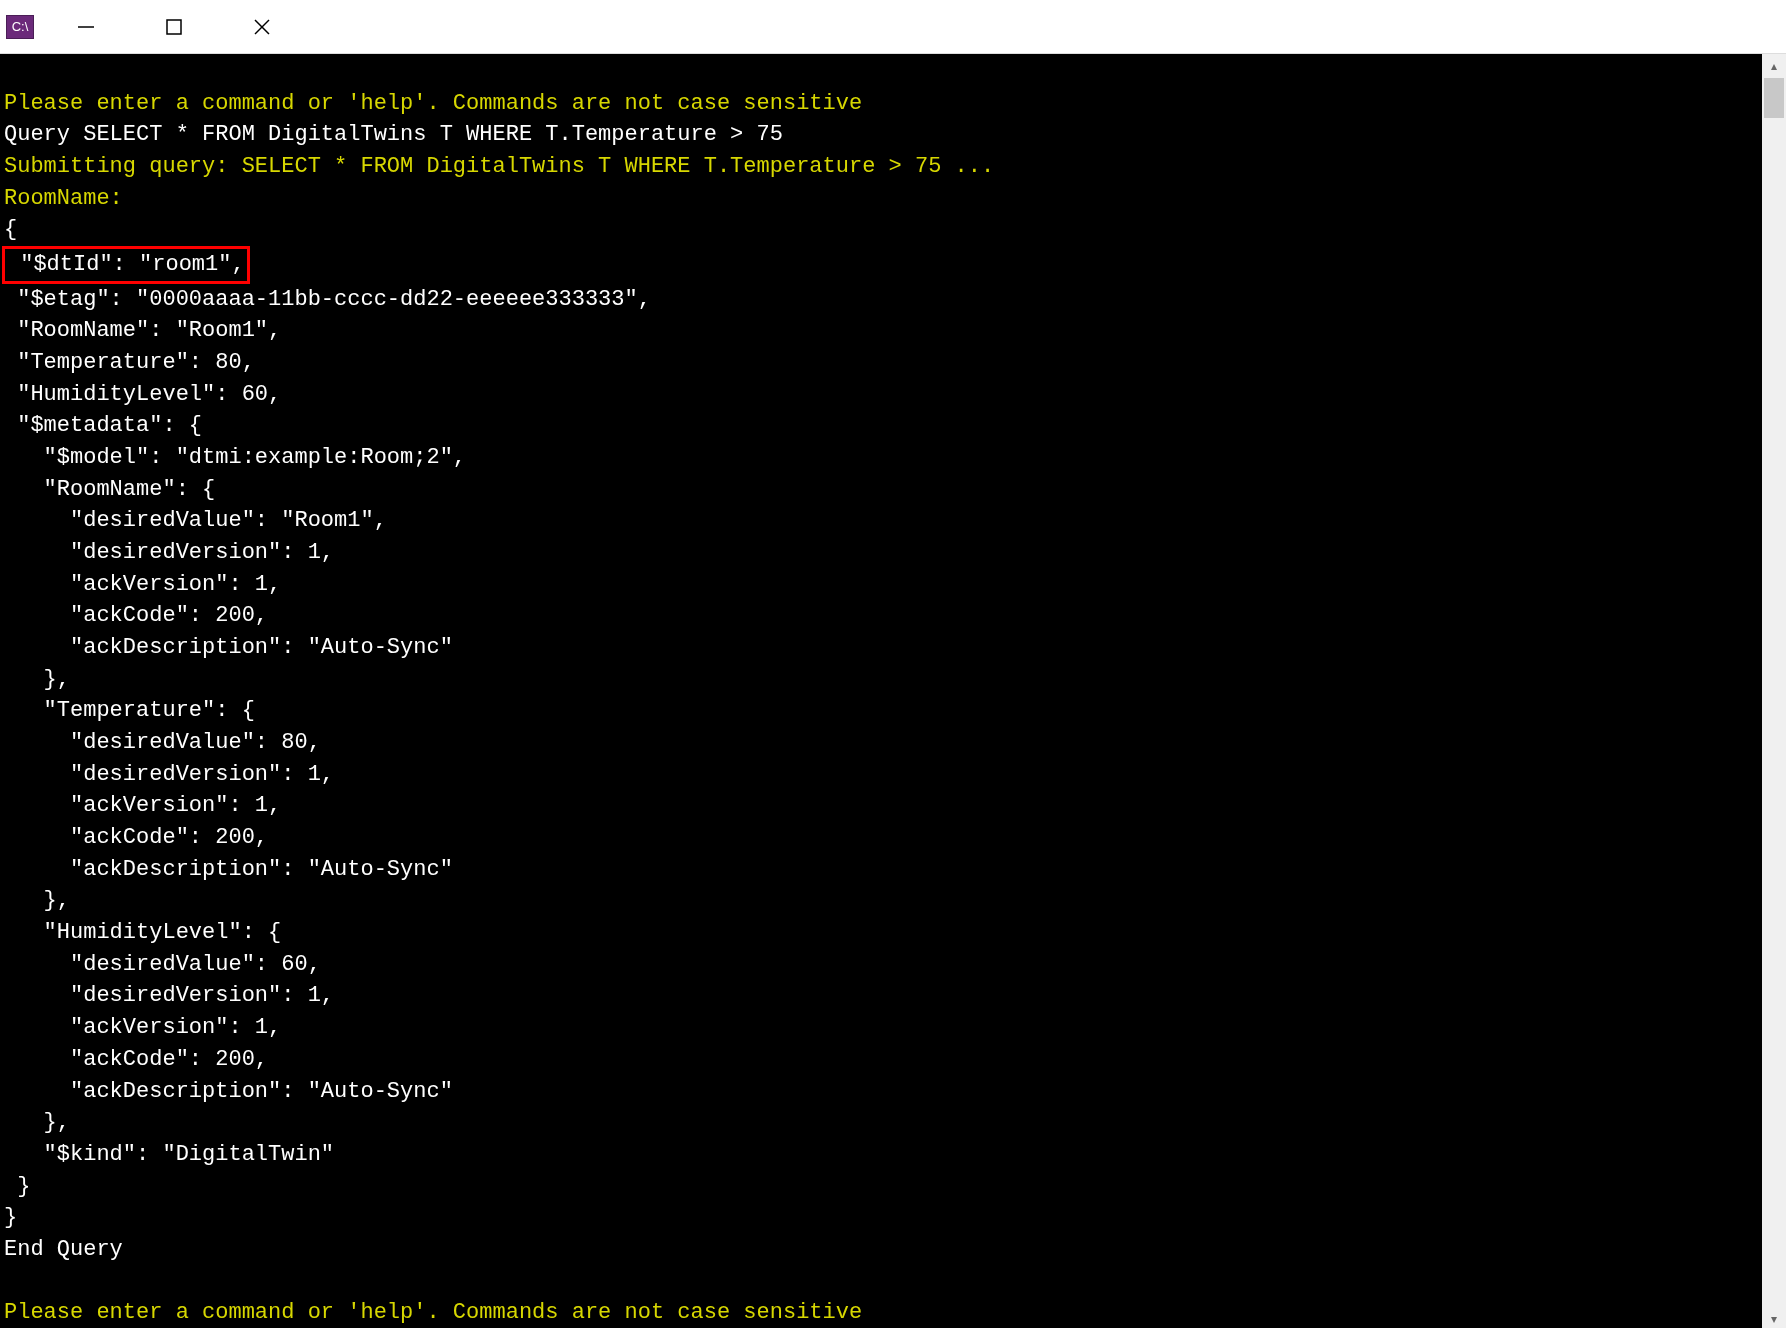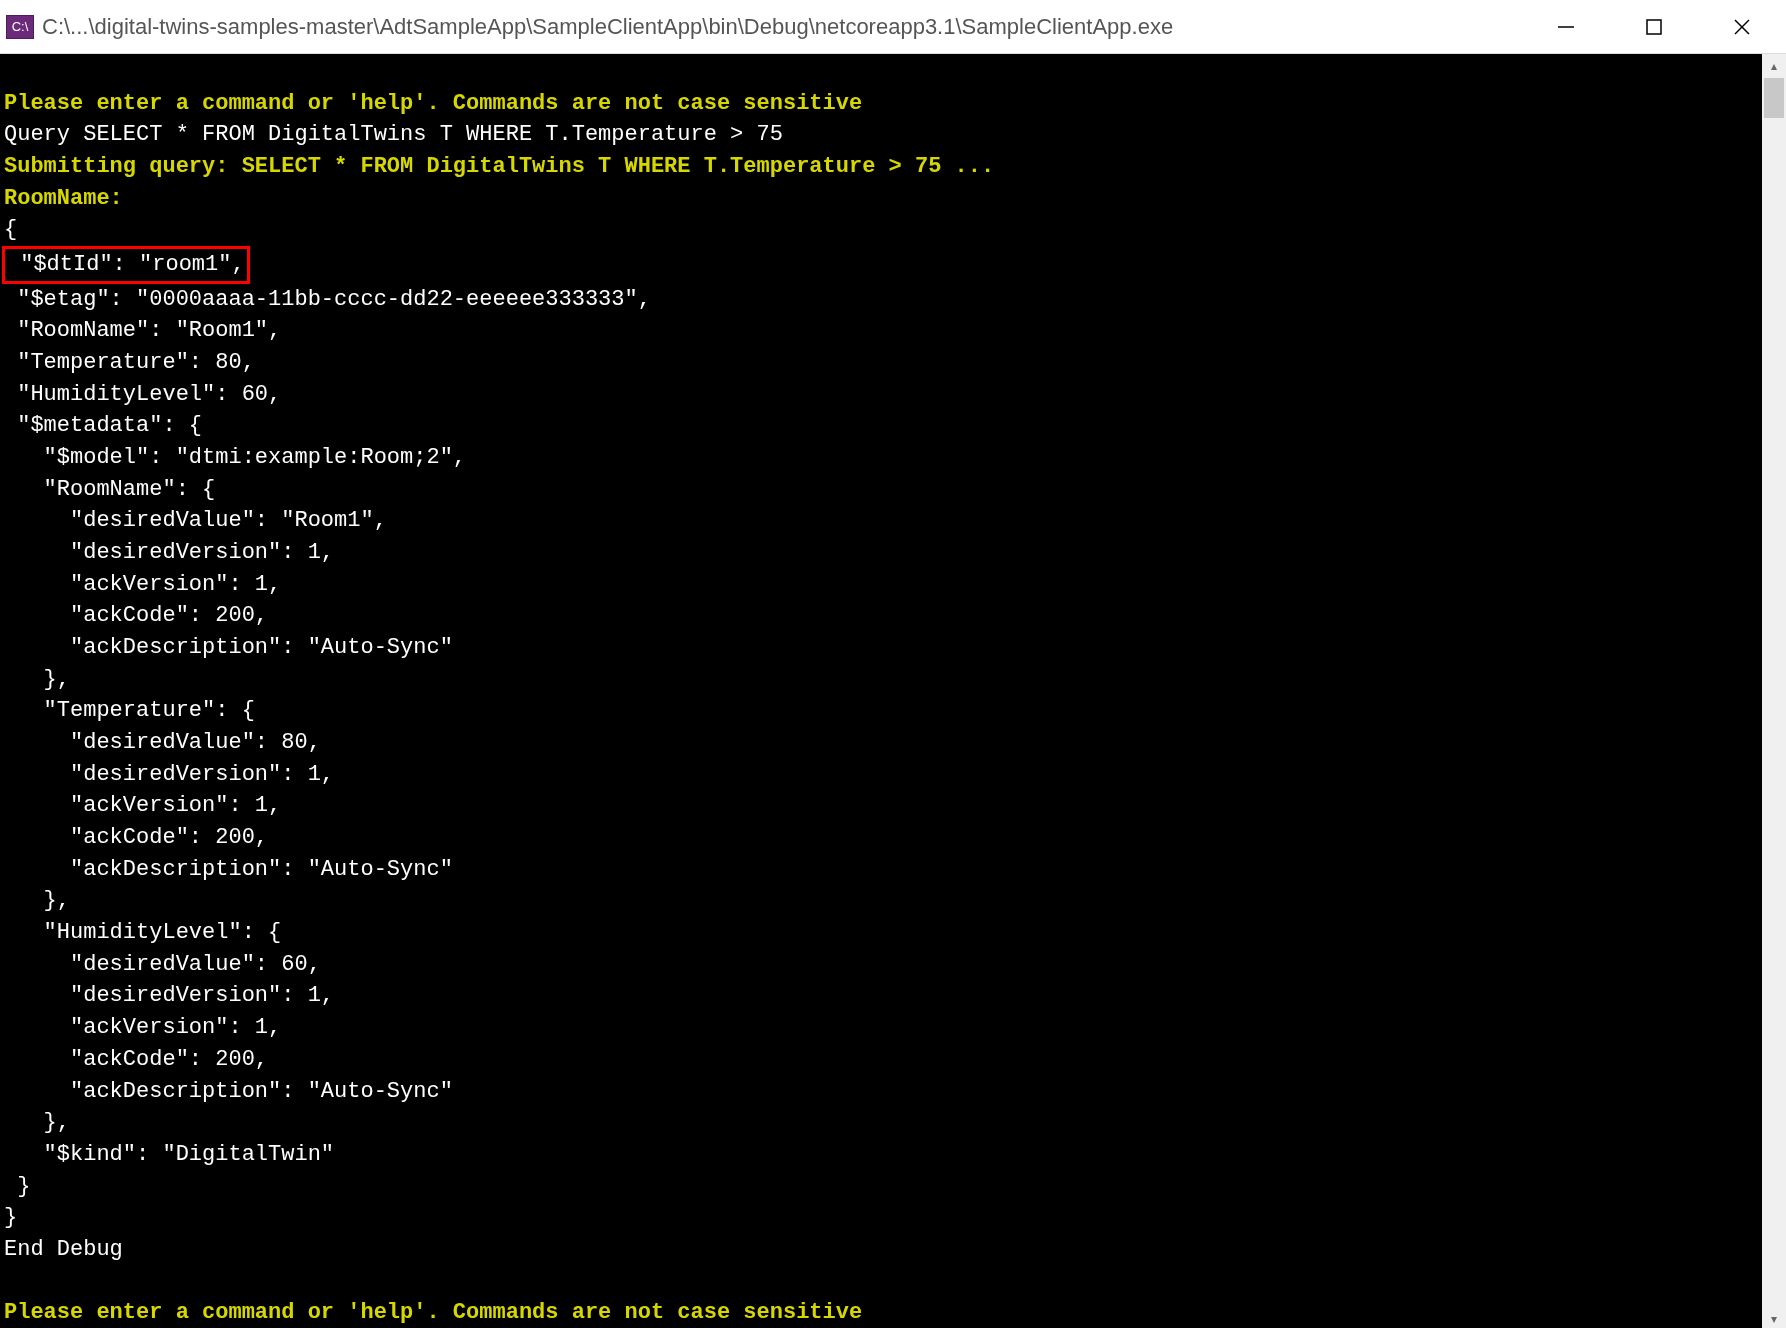--- a/index.html
+++ b/index.html
@@ -77,35 +77,34 @@
   }
   .sb-track { flex: 1; position: relative; }
   .sb-thumb {
     position: absolute;
     top: 0;
     left: 2px;
     right: 2px;
     height: 40px;
     background: #c8c8c8;
   }
-  .yellow { color: #d7d700; font-weight: bold; }
+  .yellow { color: #d7d700; }
   .white { color: #fff; text-align: right; }
   .highlight-box {
     border: 3px solid #ff0000;
     display: inline-block;
     padding: 0 2px;
     margin-left: -2px;
   }
 </style>
 </head>
 <body>
 
 <div class="titlebar">
   <div class="app-icon">C:\</div>
-  <div class="title-text">C:\...\digital-twins-samples-master\AdtSampleApp\SampleClientApp\bin\Debug\netcoreapp3.1\SampleClientApp.exe</div>
   <div class="win-controls">
     <div class="win-btn">
       <svg viewBox="0 0 18 18">
           <line x1="1" y1="9" x2="17" y2="9" stroke="black" stroke-width="1.5"></line>
         </svg>
     </div>
     <div class="win-btn">
       <svg viewBox="0 0 18 18">
           <rect x="2" y="2" width="14" height="14" fill="none" stroke="black" stroke-width="1.5"></rect>
         </svg>
@@ -150,21 +149,21 @@
    "HumidityLevel": {
      "desiredValue": 60,
      "desiredVersion": 1,
      "ackVersion": 1,
      "ackCode": 200,
      "ackDescription": "Auto-Sync"
    },
    "$kind": "DigitalTwin"
  }
 }</span>
-<span class="white">End Debug</span>
+<span class="white">End Query</span>
 <span class="white"></span>
 <span class="yellow">Please enter a command or 'help'. Commands are not case sensitive</span></div>
 
   <div class="scrollbar">
     <div class="sb-arrow">▴</div>
     <div class="sb-track">
       <div class="sb-thumb"></div>
     </div>
     <div class="sb-arrow">▾</div>
   </div>

